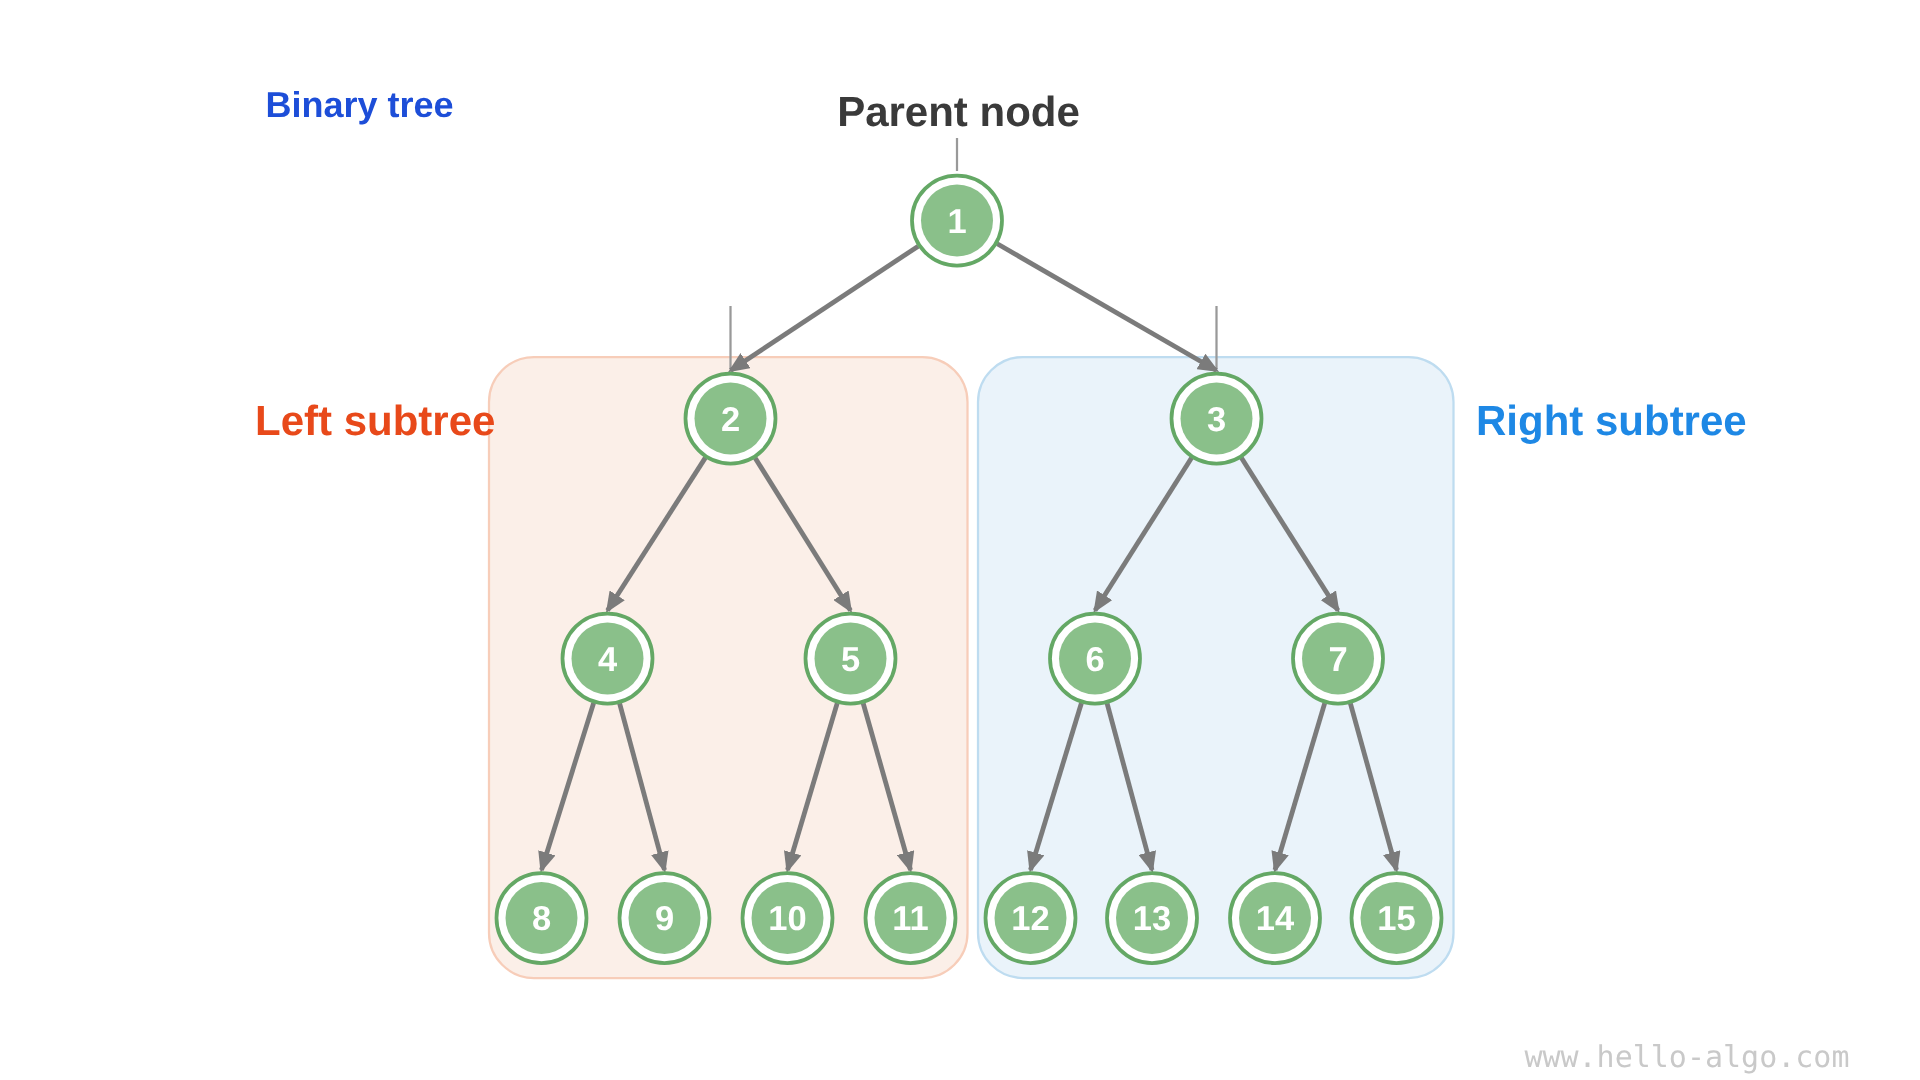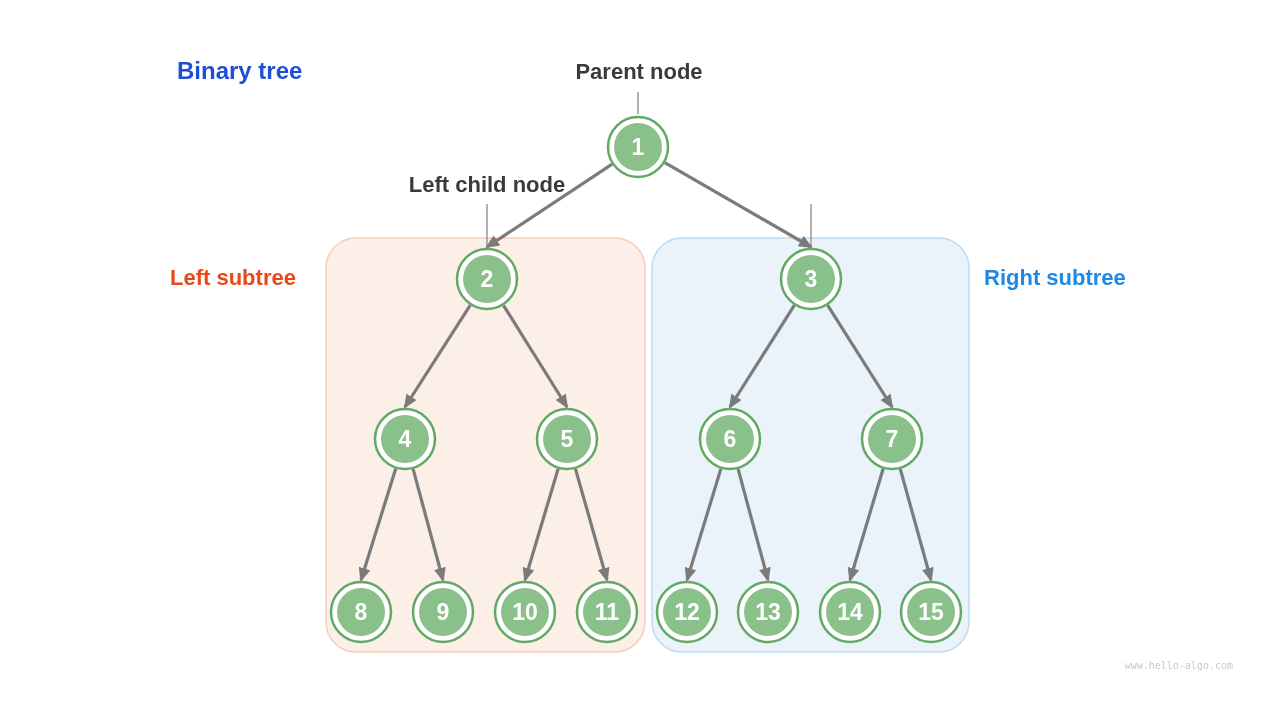--- a/index.html
+++ b/index.html
@@ -8,36 +8,36 @@
     width: 1280px;
     height: 720px;
     background: #ffffff;
     overflow: hidden;
     font-family: "Liberation Sans", sans-serif;
   }
   .canvas svg { position: absolute; left: 0; top: 0; }
   .label {
     position: absolute;
     font-weight: 700;
-    font-size: 22px;
+    font-size: 28px;
     color: #3a3a3a;
     white-space: nowrap;
     line-height: 1.1;
   }
   .title-label   { left: 177px; top: 58px; font-size: 24px; }
   .parent-label  { left: 639px; top: 60px; transform: translateX(-50%); }
   .leftchild-label  { left: 487px; top: 173px; transform: translateX(-50%); }
   .rightchild-label { left: 811px; top: 173px; transform: translateX(-50%); }
   .leftsub-label  { left: 170px; top: 266px; }
   .rightsub-label { left: 984px; top: 266px; }
   .watermark-label {
-    right: 47px; top: 660px;
+    right: 47px; top: 693px;
     font-family: "DejaVu Sans Mono", monospace;
     font-weight: 400;
-    font-size: 10px;
+    font-size: 20px;
   }
 </style>
 </head>
 <body>
 
 <div class="canvas">
 
   <svg id="diagram-svg" width="1280" height="720" viewBox="0 0 1280 720">
       <defs>
         <marker id="arrowhead" markerUnits="userSpaceOnUse" markerWidth="14" markerHeight="12" refX="12" refY="6" orient="auto">
@@ -137,21 +137,20 @@
         <circle cx="931" cy="612" r="30" fill="#FFFFFF" stroke="#64A865" stroke-width="2.5"></circle>
         <circle cx="931" cy="612" r="24" fill="#8AC08A"></circle>
         <text x="931" y="620" text-anchor="middle" font-family="&quot;Liberation Sans&quot;, sans-serif" font-size="23" font-weight="bold" fill="#FFFFFF">15</text>
       </g>
     </svg>
 
   <div class="label title-label" style="color: #1d4ed8;">Binary tree</div>
 
   <div class="label parent-label" style="color: rgb(58, 58, 58);">Parent node</div>
 
-  <div class="label leftchild-label" style="color: rgb(58, 58, 58);">Left child node</div>
 
 
   <div class="label leftsub-label" style="color: rgb(232, 73, 26);">Left subtree</div>
 
   <div class="label rightsub-label" style="color: rgb(30, 136, 229);">Right subtree</div>
 
   <div class="label watermark-label" style="color: rgb(201, 201, 201);">www.hello-algo.com</div>
 
 </div>
 

